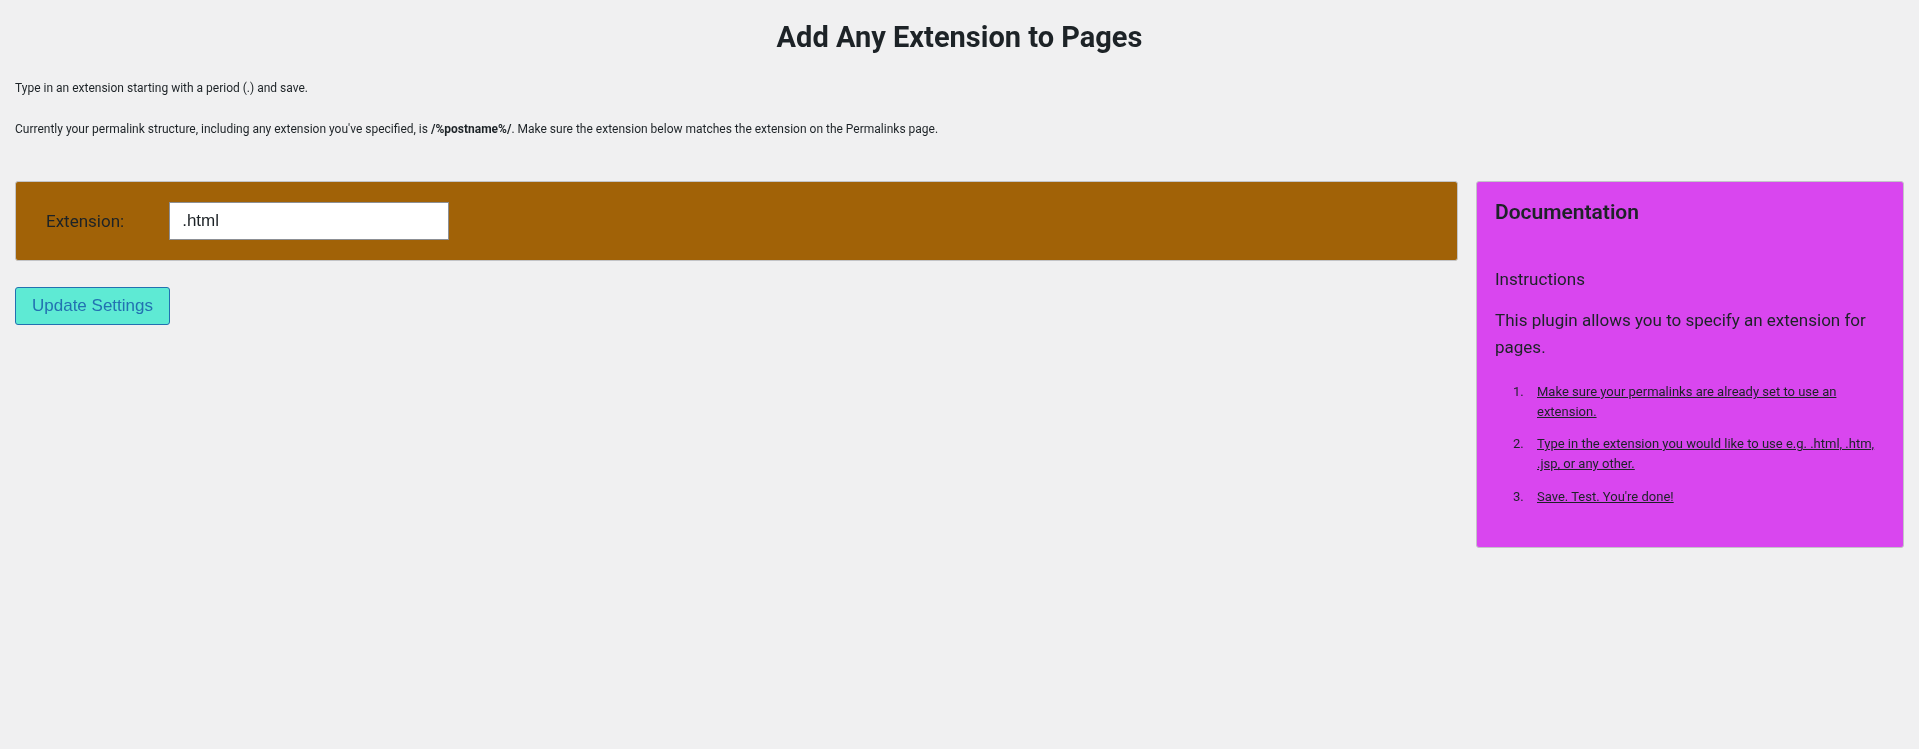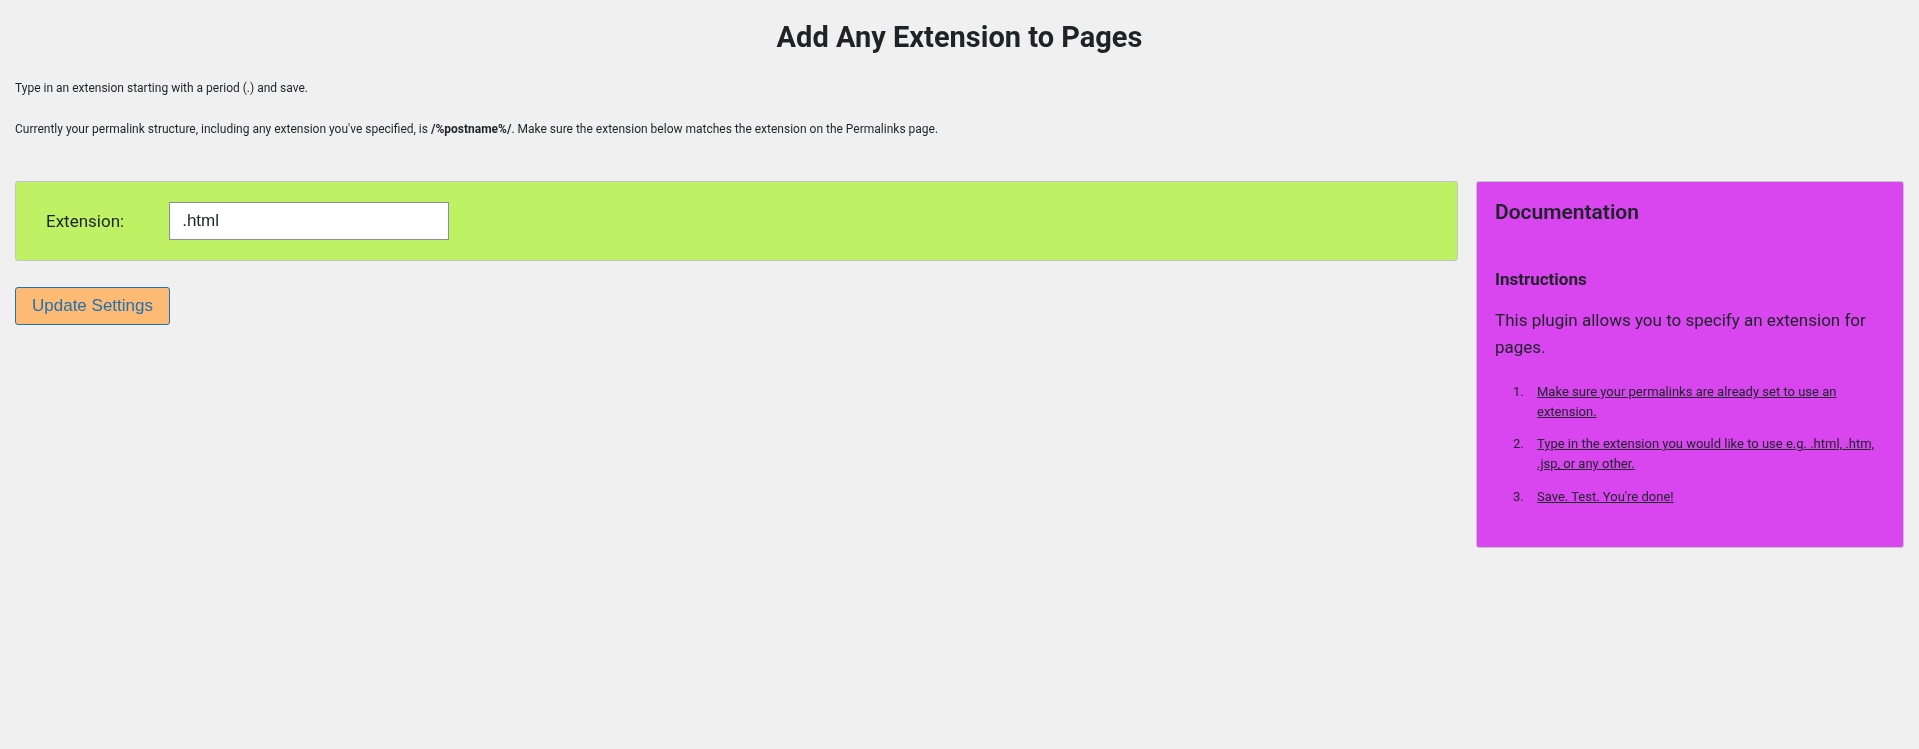--- a/index.html
+++ b/index.html
@@ -32,21 +32,21 @@
     }
     .main-container {
       display: flex;
       gap: 18px;
       margin-top: 42px;
     }
     .left-column {
       flex: 1;
     }
     .form-panel {
-      background-color: #bef264;
+      background-color: #a16207;
       border: 1px solid #c3c4c7;
       border-radius: 3px;
       padding: 20px 30px;
       display: flex;
       align-items: center;
       gap: 45px;
     }
     .form-label {
       font-size: 17px;
       color: #1d2327;
@@ -57,42 +57,42 @@
       font-size: 17px;
       border: 1px solid #8c8f94;
       border-radius: 0;
       background-color: #ffffff;
       color: #1d2327;
     }
     .submit-button {
       margin-top: 26px;
       padding: 8px 16px;
       font-size: 17px;
-      background-color: #fdba74;
+      background-color: #5eead4;
       border: 1px solid #2271b1;
       border-radius: 3px;
       color: #2271b1;
       cursor: pointer;
     }
     .right-column {
       width: 428px;
       background-color: #d946ef;
       border: 1px solid #c3c4c7;
       border-radius: 3px;
       padding: 18px 18px 28px 18px;
     }
     .doc-title {
       font-size: 21px;
       font-weight: 600;
       color: #1d2327;
       margin-bottom: 45px;
     }
     .doc-subtitle {
       font-size: 17px;
-      font-weight: 700;
+      font-weight: 400;
       color: #1d2327;
       margin-bottom: 18px;
     }
     .doc-text {
       font-size: 17px;
       line-height: 1.55;
       color: #1d2327;
       margin-bottom: 22px;
     }
     .doc-list {

